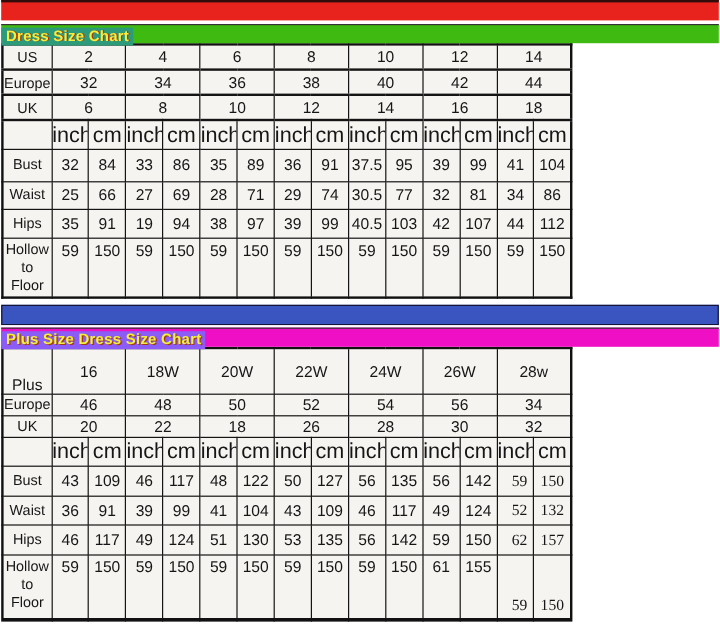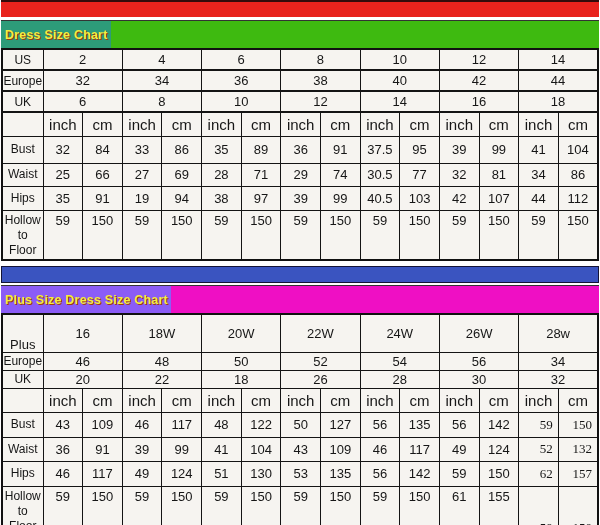--- a/index.html
+++ b/index.html
@@ -1,34 +1,34 @@
 <!DOCTYPE html>
 <html><head>
 <meta charset="utf-8">
 <style>
   * { box-sizing: border-box; margin: 0; padding: 0; }
   html,body { width: 600px; height: 525px; overflow: hidden; background: #ffffff; }
   body { font-family: "Liberation Sans", sans-serif; color: #161616; }
   #canvas { position: relative; width: 600px; height: 525px; background: #fff; padding: 0 1px; }
 
   .bar-red   { height: 17px; border-top: 2px solid #320b0b; margin-bottom: 3px; }
-  .bar-strip { height: 28px; position: relative; white-space: nowrap; border-top: 1px solid #333; }
+  .bar-strip { height: 16px; position: relative; white-space: nowrap; border-top: 1px solid #333; }
   .chart-label {
     display: inline-flex; align-items: center; height: 100%;
     padding: 0 3px 0 4px; font-weight: bold; font-size: 12.5px;
     color: #f3ef3e; text-shadow: 1px 0.5px 0 #a03a14; letter-spacing: 0.2px;
   }
   .bar-blue { height: 17px; margin-top: 5px; border: 1px solid #141436; }
   .gap2 { height: 2px; background: #fff; }
 
-  table { border-collapse: collapse; table-layout: fixed; width: 598px; background: #f6f4f0; }
+  table { border-collapse: collapse; table-layout: fixed; width: 476px; background: #f6f4f0; }
   td { border: 1px solid #141414; text-align: center; font-size: 13px; padding: 0; overflow: hidden; }
   col.lab { width: 41px; }
   .row-label { font-size: 12px; }
-  tr.unit td { font-size: 15px; }
+  tr.unit td { font-size: 18px; }
 
   #t1 { border: 2px solid #111; }
   #t2 { border: 2px solid #111; border-bottom-width: 3px; }
   #t1 tr.s0 td, #t1 tr.s1 td, #t1 tr.s2 td { border-bottom-width: 2px; }
   #t1 tr.s0 { height: 21px; } #t1 tr.s1 { height: 21px; } #t1 tr.s2 { height: 21px; }
   #t1 tr.unit { height: 24px; }
   #t1 tr.m0 { height: 27px; } #t1 tr.m1 { height: 23px; } #t1 tr.m2 { height: 24px; }
   #t1 tr.m3 { height: 50px; }
 
   #t2 tr.s0 { height: 38px; } #t2 tr.s1 { height: 18px; } #t2 tr.s2 { height: 18px; }

